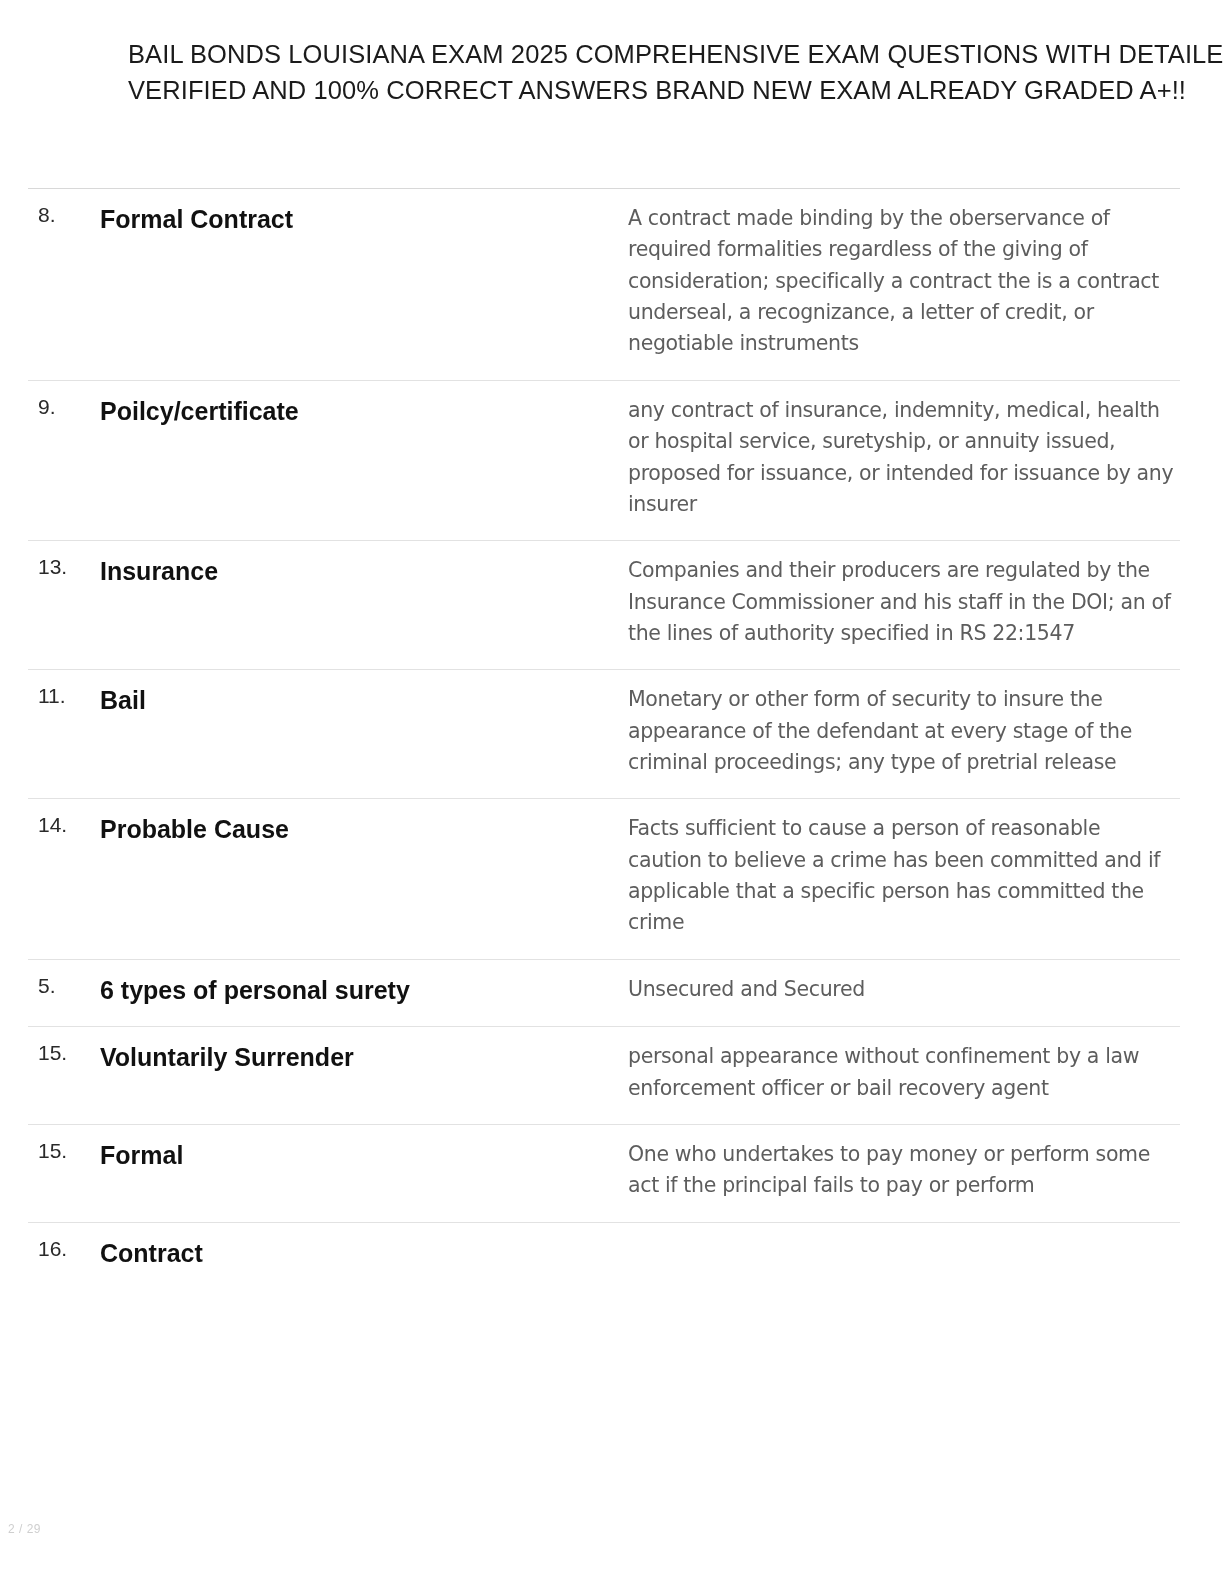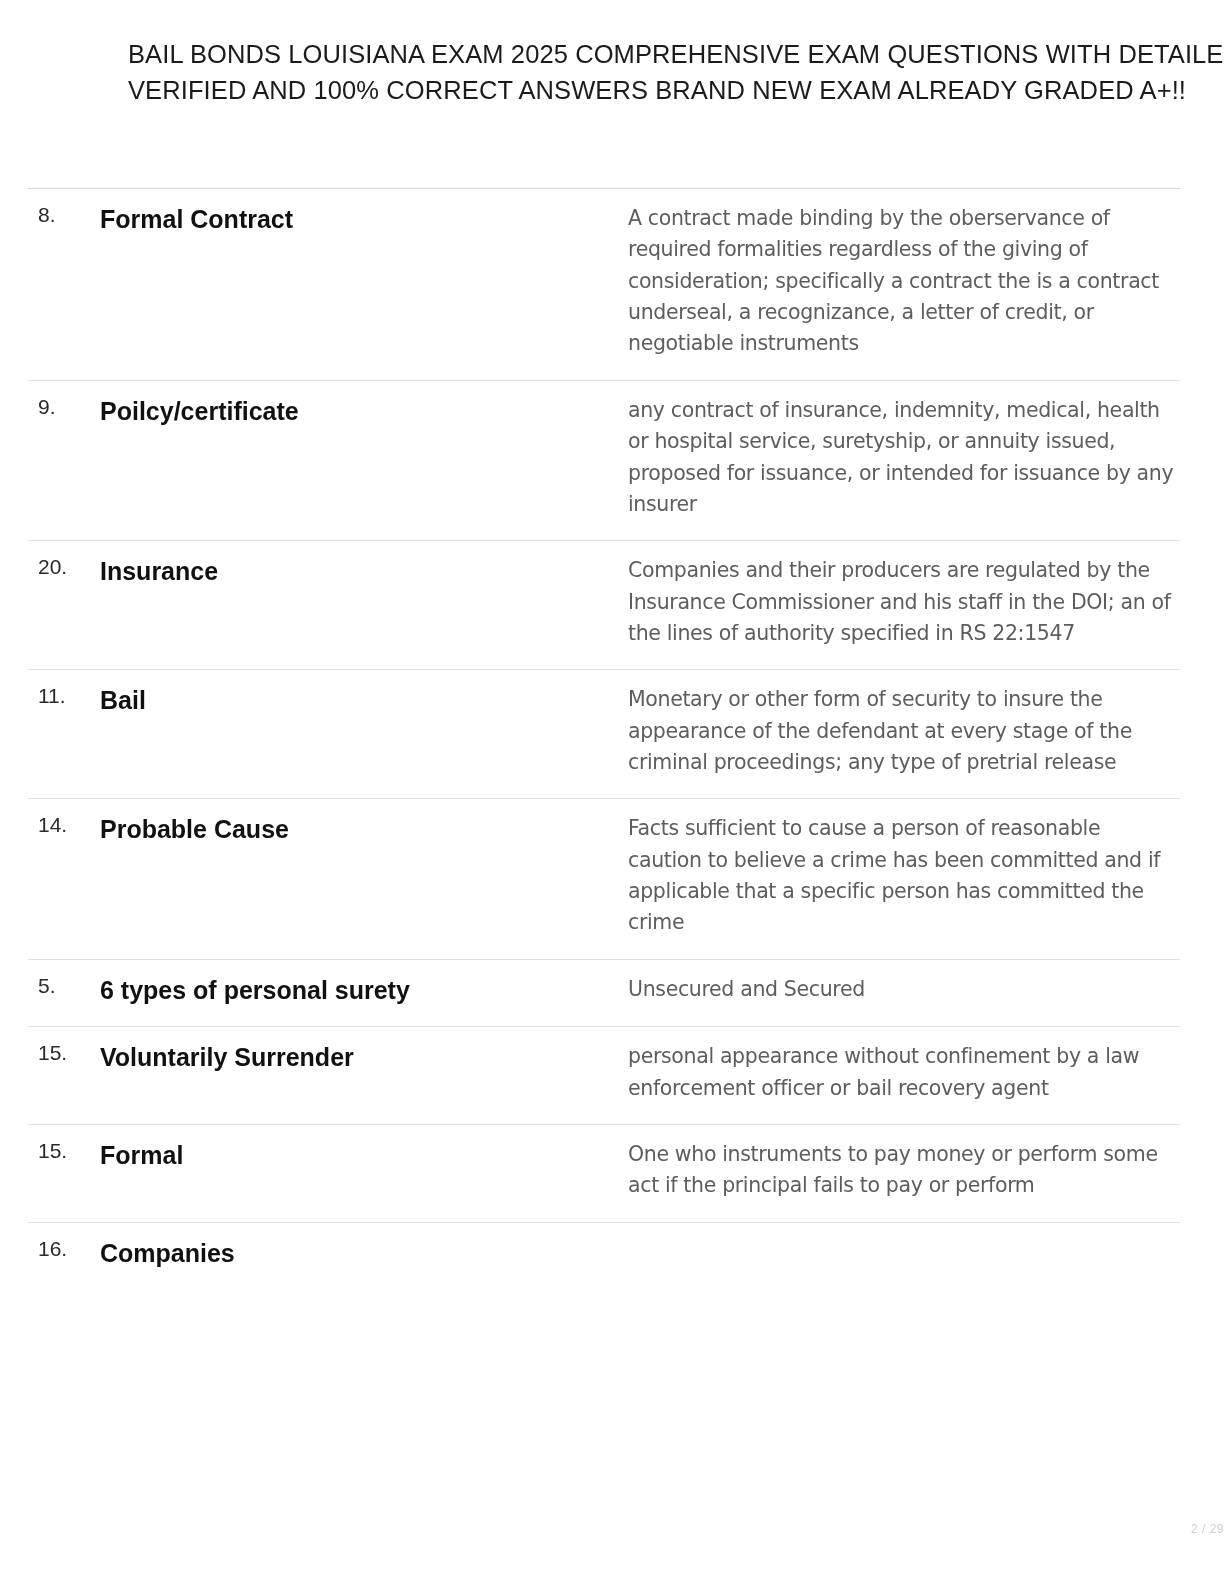--- a/index.html
+++ b/index.html
@@ -69,24 +69,24 @@
     font-size: 20.5px;
     color: #5d5d5d;
     line-height: 1.53;
     font-family: "DejaVu Sans", sans-serif;
     letter-spacing: -0.35px;
     padding-left: 4px !important;
     margin-left: 48px;
   }
   .footer {
     position: absolute;
-    left: 1px;
+    left: 8px;
     right: 0;
     bottom: 48px;
-    text-align: right;
+    text-align: left;
     font-size: 12px;
     color: #cfcfcf;
     letter-spacing: 0.5px;
   }
 </style>
 </head>
 <body>
 
 <div class="page">
 
@@ -98,21 +98,21 @@
         <td class="cell-num">8.</td>
         <td class="cell-term">Formal Contract</td>
         <td class="cell-def">A contract made binding by the oberservance of required formalities regardless of the giving of consideration; specifically a contract the is a contract underseal, a recognizance, a letter of credit, or negotiable instruments</td>
       </tr>
       <tr class="qa-row">
         <td class="cell-num">9.</td>
         <td class="cell-term">Poilcy/certificate</td>
         <td class="cell-def">any contract of insurance, indemnity, medical, health or hospital service, suretyship, or annuity issued, proposed for issuance, or intended for issuance by any insurer</td>
       </tr>
       <tr class="qa-row">
-        <td class="cell-num">20.</td>
+        <td class="cell-num">13.</td>
         <td class="cell-term">Insurance</td>
         <td class="cell-def">Companies and their producers are regulated by the Insurance Commissioner and his staff in the DOI; an of the lines of authority specified in RS 22:1547</td>
       </tr>
       <tr class="qa-row">
         <td class="cell-num">11.</td>
         <td class="cell-term">Bail</td>
         <td class="cell-def">Monetary or other form of security to insure the appearance of the defendant at every stage of the criminal proceedings; any type of pretrial release</td>
       </tr>
       <tr class="qa-row">
         <td class="cell-num">14.</td>
@@ -125,25 +125,25 @@
         <td class="cell-def">Unsecured and Secured</td>
       </tr>
       <tr class="qa-row">
         <td class="cell-num">15.</td>
         <td class="cell-term">Voluntarily Surrender</td>
         <td class="cell-def">personal appearance without confinement by a law enforcement officer or bail recovery agent</td>
       </tr>
       <tr class="qa-row">
         <td class="cell-num">15.</td>
         <td class="cell-term">Formal</td>
-        <td class="cell-def">One who instruments to pay money or perform some act if the principal fails to pay or perform</td>
+        <td class="cell-def">One who undertakes to pay money or perform some act if the principal fails to pay or perform</td>
       </tr>
       <tr class="qa-row">
         <td class="cell-num">16.</td>
-        <td class="cell-term">Companies</td>
+        <td class="cell-term">Contract</td>
         <td class="cell-def"></td>
       </tr>
     </tbody>
   </table>
 
   <div class="footer">2 / 29</div>
 
 </div>
 
 </body></html>

